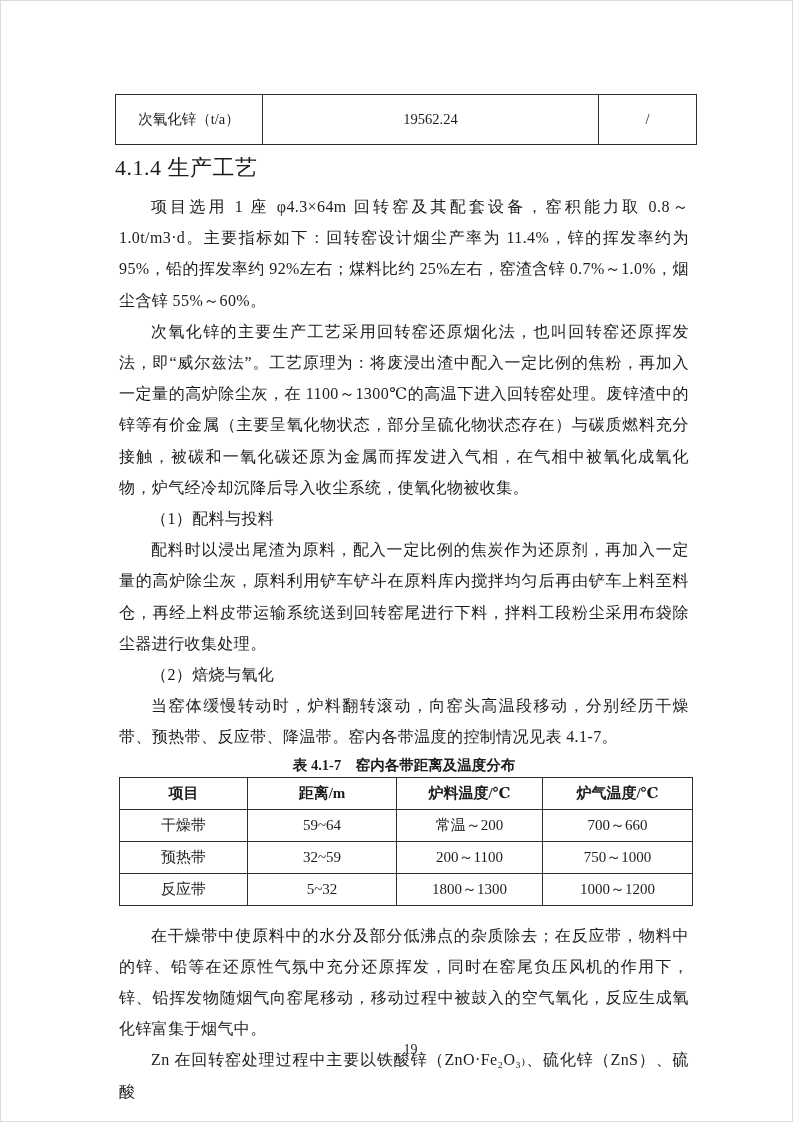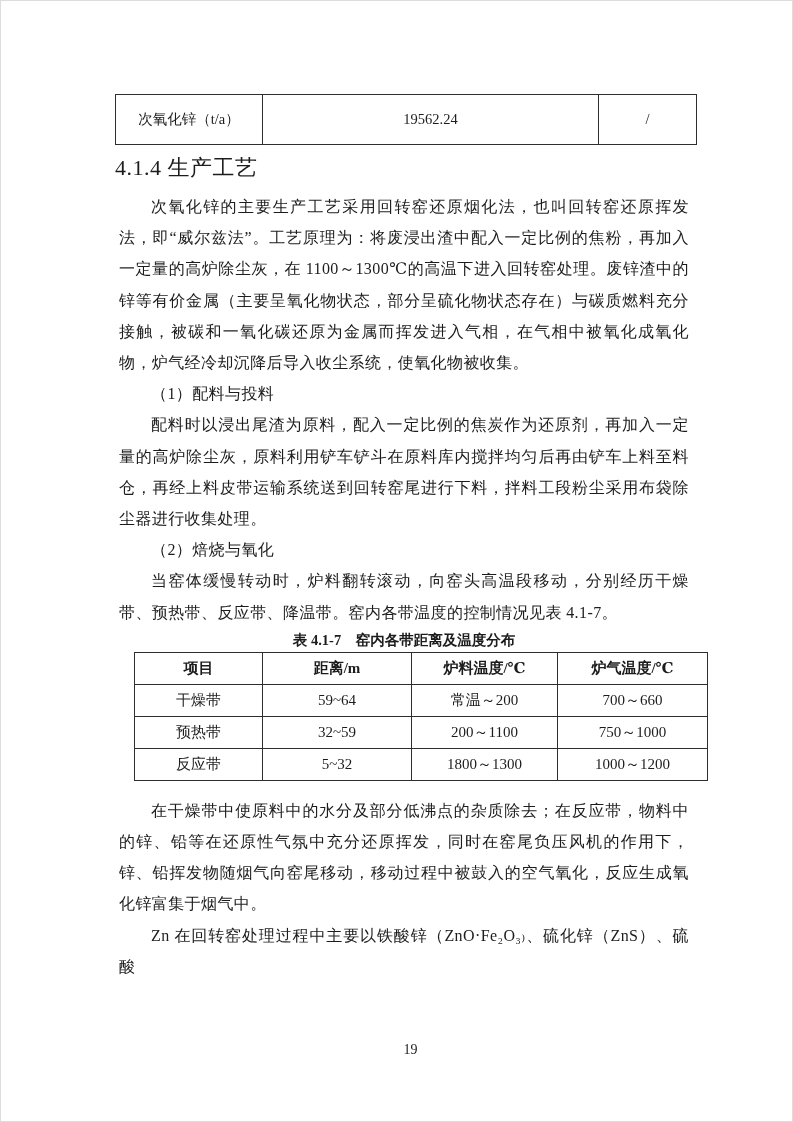--- a/index.html
+++ b/index.html
@@ -59,21 +59,21 @@
   .table-caption {
     margin: 0 0 0 4px;
     width: 570px;
     font-size: 14.5px;
     line-height: 24px;
     font-weight: bold;
     text-align: center;
     white-space: pre-wrap;
   }
 
-  .kiln-table { width: 573px; table-layout: fixed; margin-left: 19px; border-radius: 22px; }
+  .kiln-table { width: 573px; table-layout: fixed; margin-left: 4px; border-radius: 22px; }
   .kiln-table th, .kiln-table td {
     border: 1px solid #2e2e2e;
     height: 31px;
     text-align: center;
     vertical-align: middle;
     font-size: 15px;
     padding: 0 2px;
     overflow: hidden;
     white-space: nowrap;
   }
@@ -105,20 +105,21 @@
           <td class="c1">次氧化锌（t/a）</td>
           <td class="c2">19562.24</td>
           <td class="c3">/</td>
         </tr>
       </tbody>
     </table>
 
     <h2 class="heading">4.1.4 生产工艺</h2>
 
     <div class="body-block">
+      <p>项目选用 1 座 φ4.3×64m 回转窑及其配套设备，窑积能力取 0.8～1.0t/m3·d。主要指标如下：回转窑设计烟尘产率为 11.4%，锌的挥发率约为 95%，铅的挥发率约 92%左右；煤料比约 25%左右，窑渣含锌 0.7%～1.0%，烟尘含锌 55%～60%。</p>
       <p>次氧化锌的主要生产工艺采用回转窑还原烟化法，也叫回转窑还原挥发法，即“威尔兹法”。工艺原理为：将废浸出渣中配入一定比例的焦粉，再加入一定量的高炉除尘灰，在 1100～1300℃的高温下进入回转窑处理。废锌渣中的锌等有价金属（主要呈氧化物状态，部分呈硫化物状态存在）与碳质燃料充分接触，被碳和一氧化碳还原为金属而挥发进入气相，在气相中被氧化成氧化物，炉气经冷却沉降后导入收尘系统，使氧化物被收集。</p>
       <p>（1）配料与投料</p>
       <p>配料时以浸出尾渣为原料，配入一定比例的焦炭作为还原剂，再加入一定量的高炉除尘灰，原料利用铲车铲斗在原料库内搅拌均匀后再由铲车上料至料仓，再经上料皮带运输系统送到回转窑尾进行下料，拌料工段粉尘采用布袋除尘器进行收集处理。</p>
       <p>（2）焙烧与氧化</p>
       <p>当窑体缓慢转动时，炉料翻转滚动，向窑头高温段移动，分别经历干燥带、预热带、反应带、降温带。窑内各带温度的控制情况见表 4.1-7。</p>
     </div>
 
     <div class="table-caption">表 4.1-7　窑内各带距离及温度分布</div>
 
     <table class="kiln-table">

